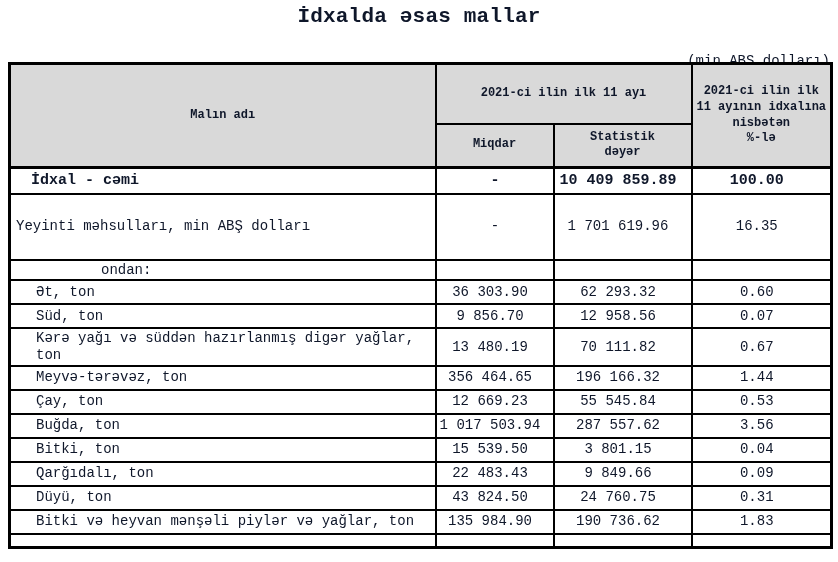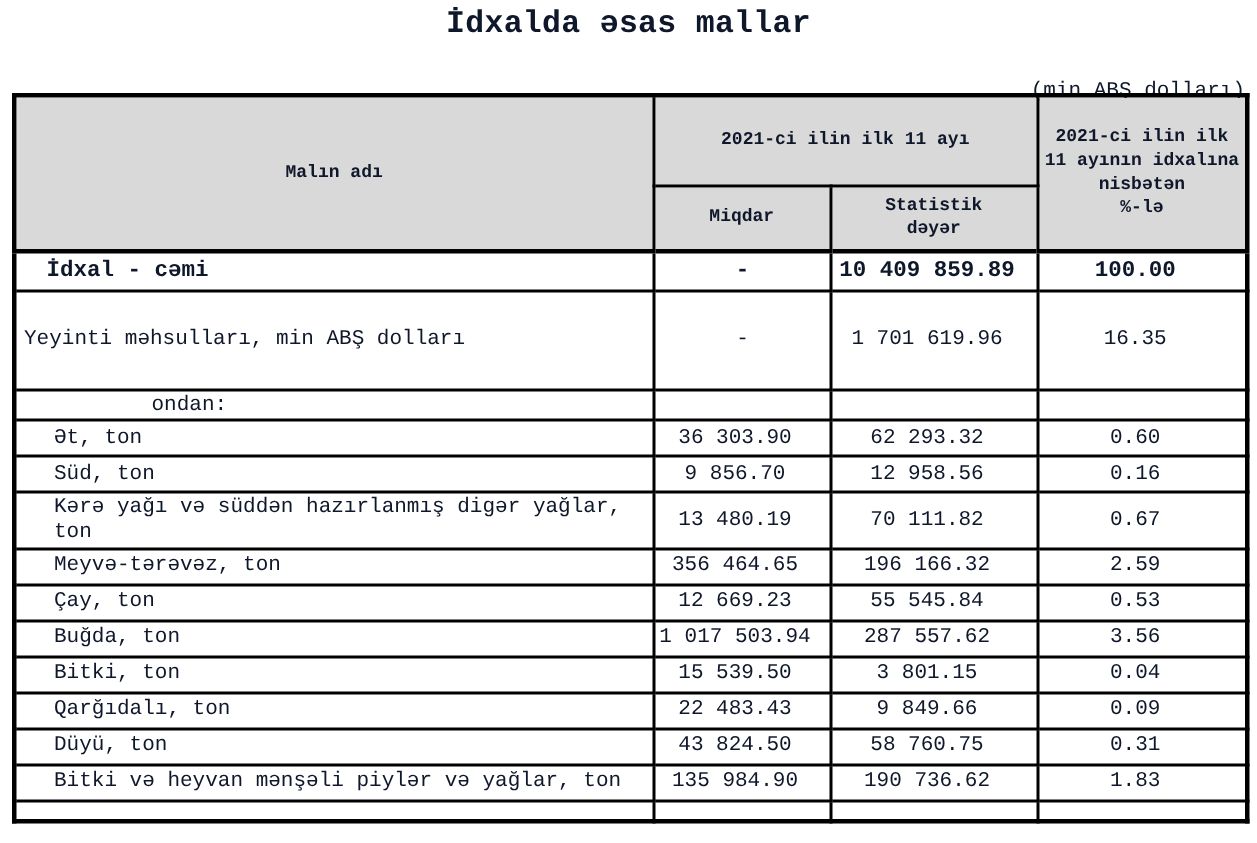--- a/index.html
+++ b/index.html
@@ -120,33 +120,33 @@
         <tr class="r-item">
           <td class="c-name">Ət, ton</td>
           <td class="c-quantity">36 303.90</td>
           <td class="c-value">62 293.32</td>
           <td class="c-percent">0.60</td>
         </tr>
         <tr class="r-item">
           <td class="c-name">Süd, ton</td>
           <td class="c-quantity">9 856.70</td>
           <td class="c-value">12 958.56</td>
-          <td class="c-percent">0.16</td>
+          <td class="c-percent">0.07</td>
         </tr>
         <tr class="r-item">
           <td class="c-name">Kərə yağı və süddən hazırlanmış digər yağlar, ton</td>
           <td class="c-quantity">13 480.19</td>
           <td class="c-value">70 111.82</td>
           <td class="c-percent">0.67</td>
         </tr>
         <tr class="r-item">
           <td class="c-name">Meyvə-tərəvəz, ton</td>
           <td class="c-quantity">356 464.65</td>
           <td class="c-value">196 166.32</td>
-          <td class="c-percent">2.59</td>
+          <td class="c-percent">1.44</td>
         </tr>
         <tr class="r-item">
           <td class="c-name">Çay, ton</td>
           <td class="c-quantity">12 669.23</td>
           <td class="c-value">55 545.84</td>
           <td class="c-percent">0.53</td>
         </tr>
         <tr class="r-item">
           <td class="c-name">Buğda, ton</td>
           <td class="c-quantity">1 017 503.94</td>
@@ -161,21 +161,21 @@
         </tr>
         <tr class="r-item">
           <td class="c-name">Qarğıdalı, ton</td>
           <td class="c-quantity">22 483.43</td>
           <td class="c-value">9 849.66</td>
           <td class="c-percent">0.09</td>
         </tr>
         <tr class="r-item">
           <td class="c-name">Düyü, ton</td>
           <td class="c-quantity">43 824.50</td>
-          <td class="c-value">58 760.75</td>
+          <td class="c-value">24 760.75</td>
           <td class="c-percent">0.31</td>
         </tr>
         <tr class="r-item">
           <td class="c-name">Bitki və heyvan mənşəli piylər və yağlar, ton</td>
           <td class="c-quantity">135 984.90</td>
           <td class="c-value">190 736.62</td>
           <td class="c-percent">1.83</td>
         </tr>
         <tr class="r-partial">
           <td class="c-name"></td>

